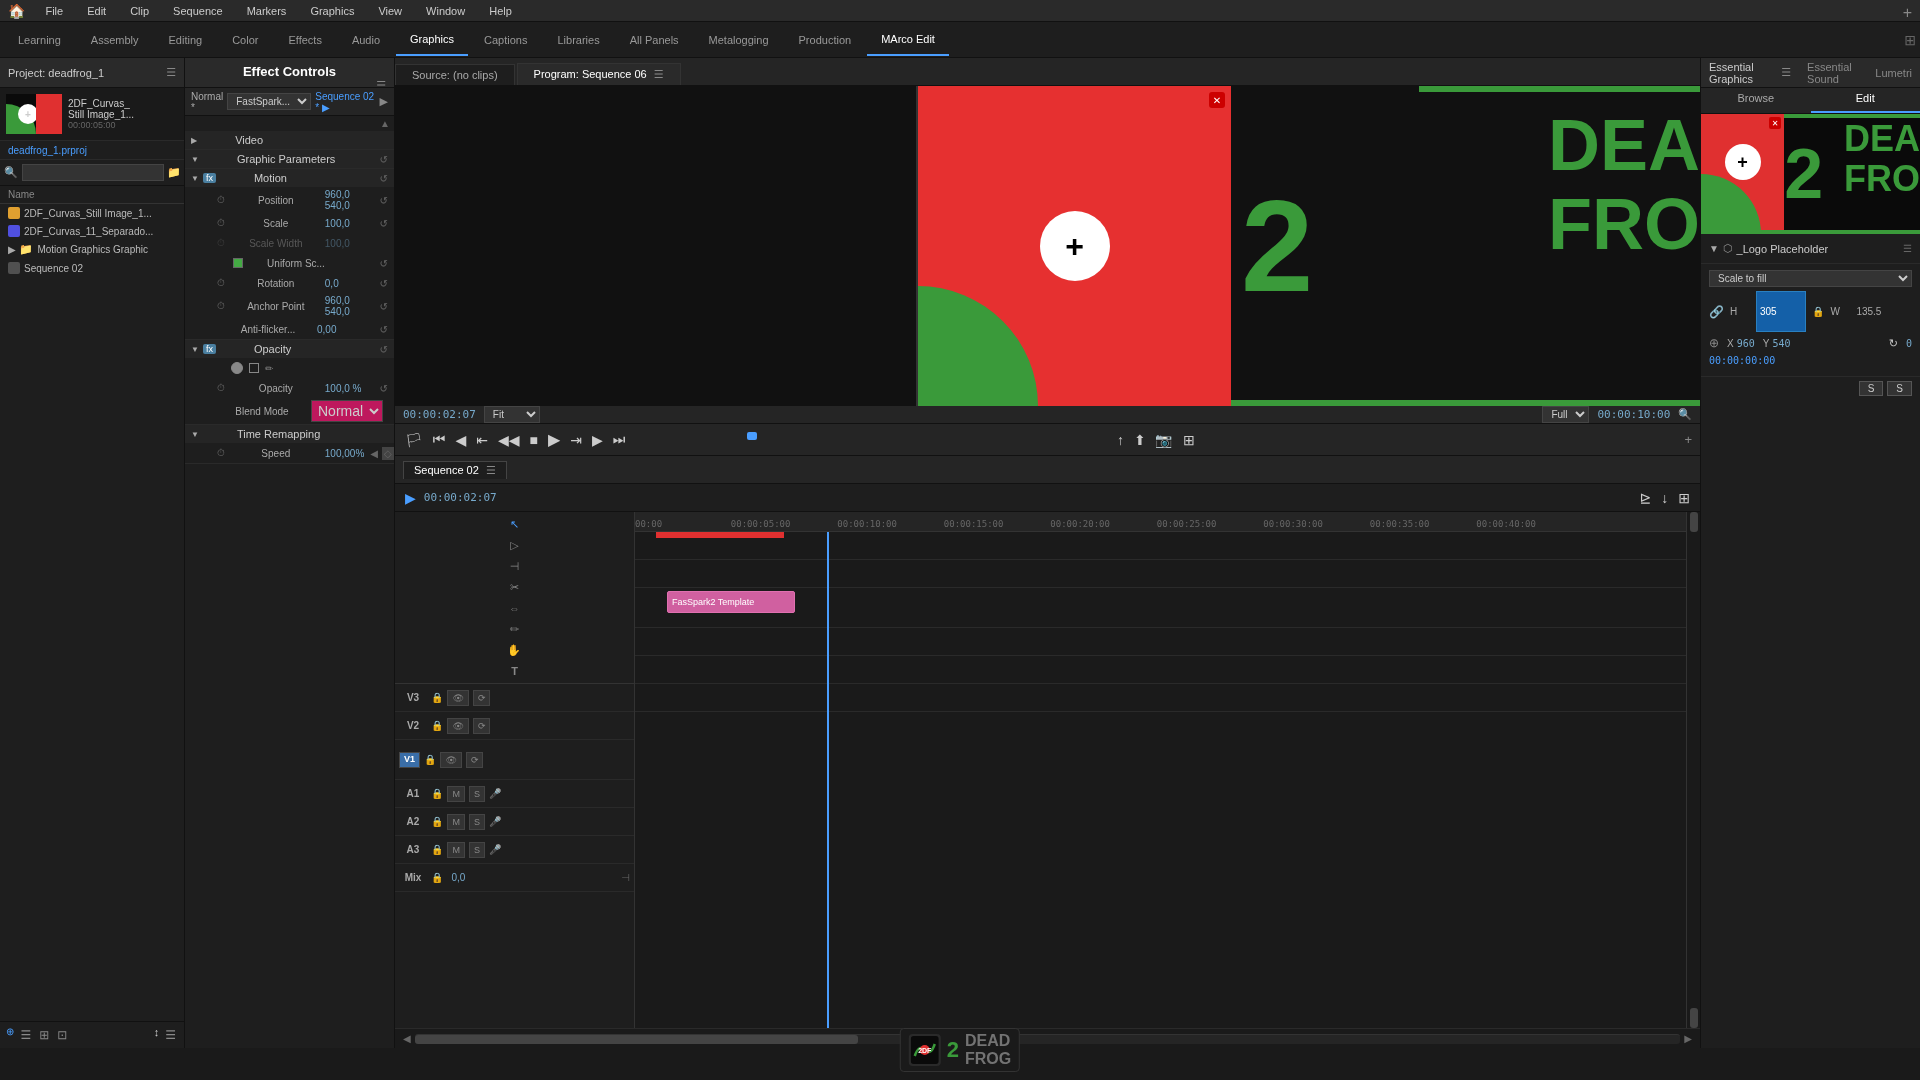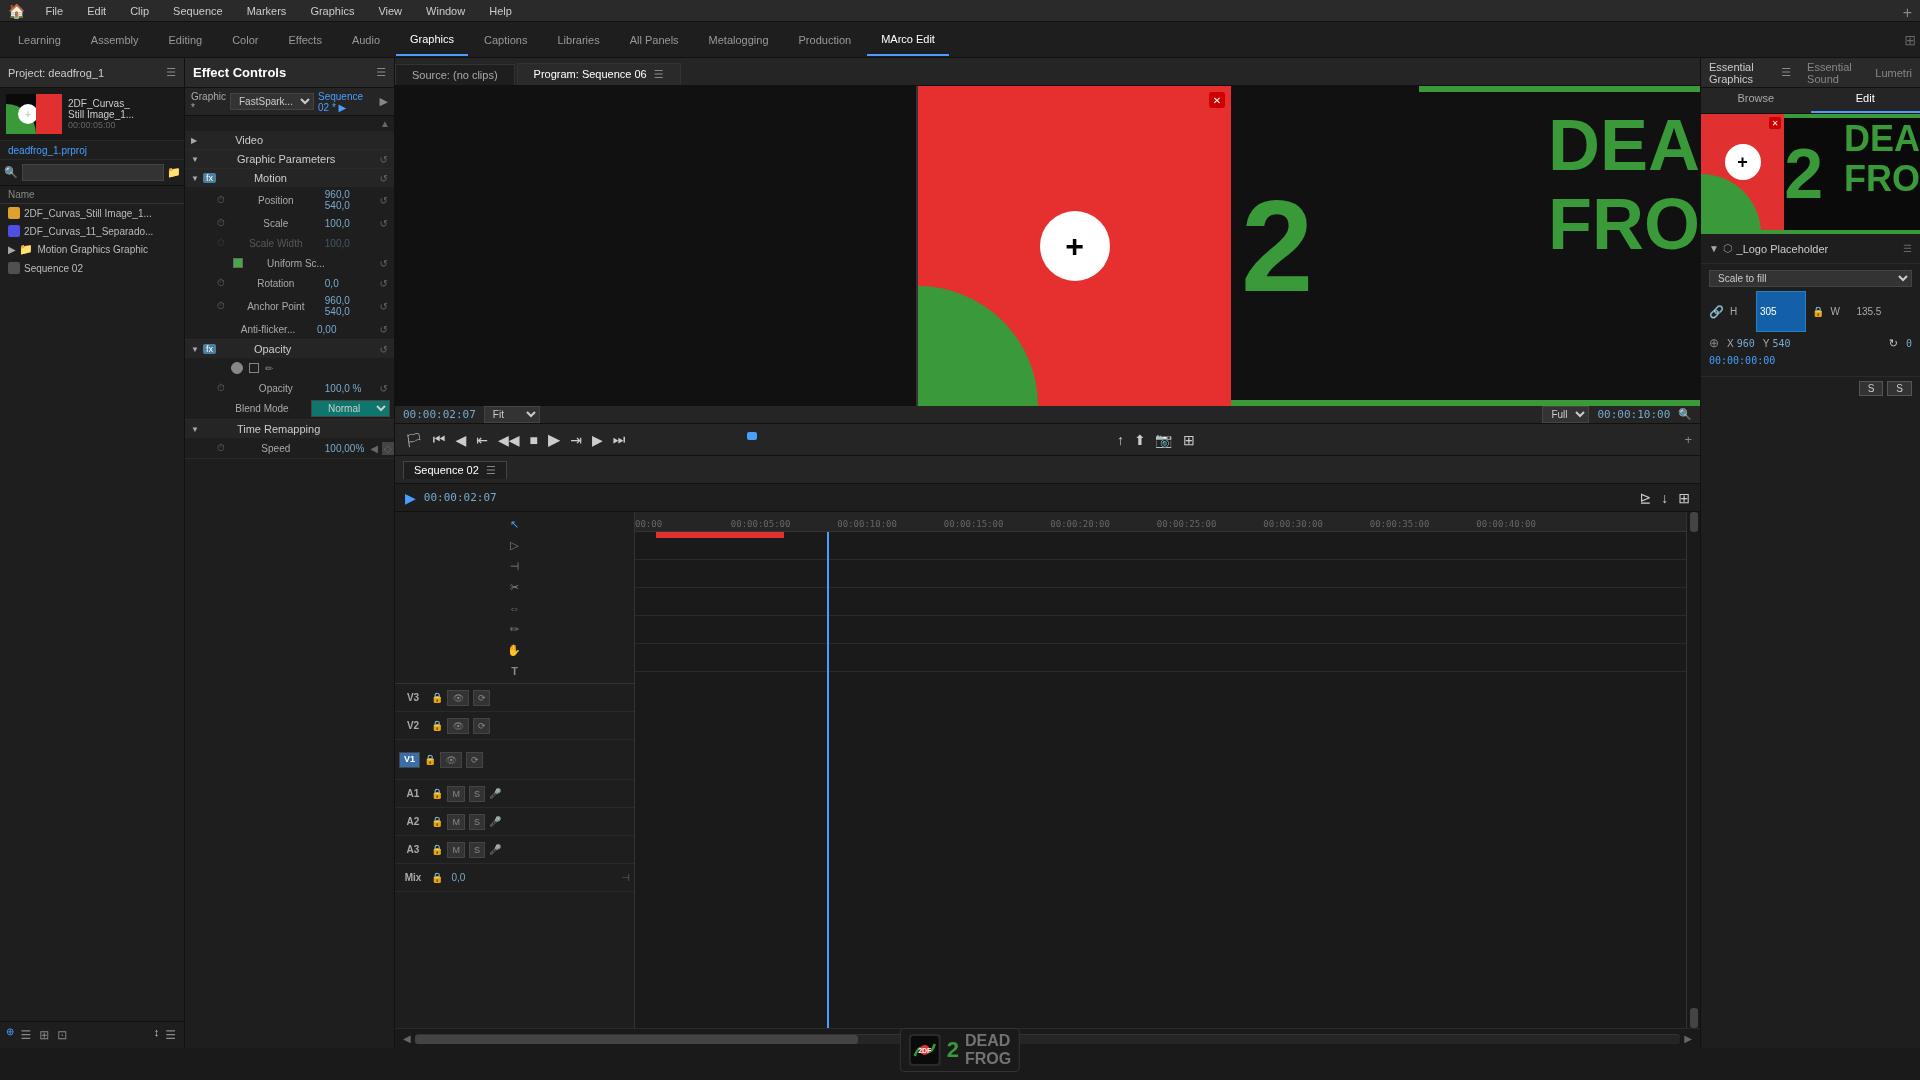--- a/index.html
+++ b/index.html
@@ -158,20 +158,21 @@
     }
 
     #ec-header {
       background: #2a2a2a;
       padding: 6px 8px;
       display: flex;
       align-items: center;
       justify-content: space-between;
       border-bottom: 1px solid #111;
       height: 30px;
+      flex-direction: column;
     }
 
     #ec-source {
       display: flex;
       align-items: center;
       gap: 4px;
       padding: 4px 6px;
       background: #252525;
       border-bottom: 1px solid #111;
       height: 28px;
@@ -259,25 +260,25 @@
     }
     .pen-icon { color: #888; font-size: 10px; }
 
     .blend-row {
       display: flex;
       align-items: center;
       padding: 2px 6px 2px 20px;
       gap: 4px;
     }
     .blend-select {
-      background: #0f766e;
+      background: #be185d;
       border: 1px solid #444;
       color: #ccc;
-      font-size: 10px;
-      padding: 1px 12px;
+      font-size: 14px;
+      padding: 1px 2px;
     }
 
     
     #center-panel {
       flex: 1;
       display: flex;
       flex-direction: column;
       background: #1a1a1a;
     }
 
@@ -1032,21 +1033,21 @@
       <button class="footer-btn">☰</button>
     </div>
   </div>
 
   <div id="effect-controls">
     <div id="ec-header">
       <span style="font-size:13px; color:#fff; font-weight:bold;">Effect Controls</span>
       <span style="color:#888; cursor:pointer; margin-left:auto;">☰</span>
     </div>
     <div id="ec-source">
-      <span style="font-size:10px; color:#aaa;">Graphic *</span>
+      <span style="font-size:10px; color:#aaa;">Normal *</span>
       <select class="source-dropdown">
         <option>FastSpark...</option>
       </select>
       <span style="font-size:10px; color:#4a9eff; cursor:pointer;">Sequence 02 * ▶</span>
       <span style="margin-left:auto; color:#888;">▶</span>
     </div>
     <div id="ec-body">
 
       <div style="display:flex; justify-content:flex-end; padding:2px 4px; background:#1e1e1e;">
         <button class="reset-btn">▲</button>
@@ -1359,20 +1360,25 @@
           <div id="tracks-area">
 
             <div class="tl-playhead"></div>
 
             <div style="position:absolute; top:0; left:2%; height:20px; background:#e03030; width:12%; height:6px;"></div>
 
             <div class="track-clip-row"></div>
 
             <div class="track-clip-row"></div>
 
+            <div class="track-clip-row tall">
+              <div class="clip clip-pink" style="left:3%; width:12%;">
+                <span class="clip-label">FasSpark2 Template</span>
+              </div>
+            </div>
 
             <div class="track-clip-row"></div>
 
             <div class="track-clip-row"></div>
 
             <div class="track-clip-row"></div>
           </div>
 
           <div style="position:absolute; right:0; top:0; width:14px; height:100%; background:#1a1a1a; border-left:1px solid #333;">
             <div style="position:absolute; top:0; right:2px; width:8px; height:20px; background:#444; border-radius:3px;"></div>

